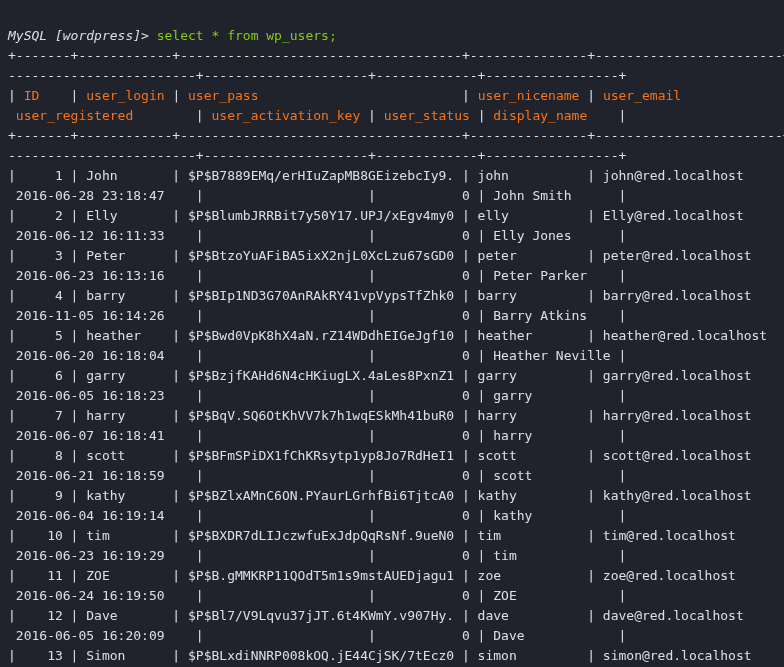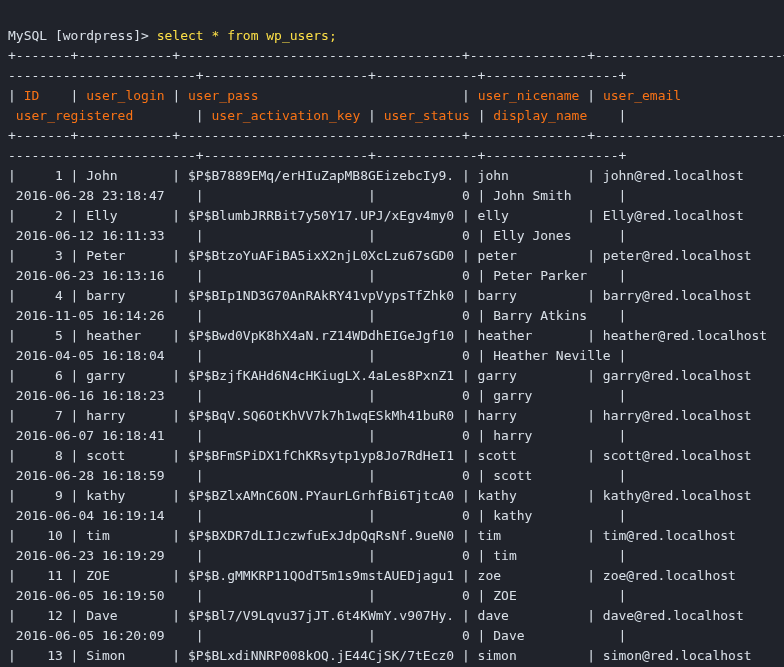--- a/index.html
+++ b/index.html
@@ -12,23 +12,23 @@
     line-height: 20px;
     width: 784px;
     height: 667px;
     overflow: hidden;
   }
   .terminal {
     padding: 6px 8px 6px 8px;
     white-space: pre;
     letter-spacing: 0px;
   }
-  .prompt-db { color: #d9e0e8; }
+  .prompt-db { color: #d9e0e8; font-style: italic; }
   .prompt-gt { color: #d9e0e8; }
-  .sql    { color: #fde047; }
+  .sql    { color: #84cc16; }
   .sep    { color: #d9e0e8; }
   .header { color: #f97316; }
   .val    { color: #d9e0e8; }
 </style>
 </head>
 <body>
 
 <div class="terminal">
 <span class="prompt-db">MySQL [wordpress]</span><span class="prompt-gt">&gt;</span> <span class="sql">select * from wp_users;</span>
 <span class="sep">+-------+------------+------------------------------------+---------------+------------------------+-+</span>
@@ -39,33 +39,33 @@
 <span class="sep">------------------------+---------------------+-------------+-----------------+</span>
 <div id="rows"><span class="val">|     1 | John       | $P$B7889EMq/erHIuZapMB8GEizebcIy9. | john          | john@red.localhost     | h</span>
 <span class="val"> 2016-06-28 23:18:47    |                     |           0 | John Smith      |</span>
 <span class="val">|     2 | Elly       | $P$BlumbJRRBit7y50Y17.UPJ/xEgv4my0 | elly          | Elly@red.localhost     | </span>
 <span class="val"> 2016-06-12 16:11:33    |                     |           0 | Elly Jones      |</span>
 <span class="val">|     3 | Peter      | $P$BtzoYuAFiBA5ixX2njL0XcLzu67sGD0 | peter         | peter@red.localhost    | </span>
 <span class="val"> 2016-06-23 16:13:16    |                     |           0 | Peter Parker    |</span>
 <span class="val">|     4 | barry      | $P$BIp1ND3G70AnRAkRY41vpVypsTfZhk0 | barry         | barry@red.localhost    | </span>
 <span class="val"> 2016-11-05 16:14:26    |                     |           0 | Barry Atkins    |</span>
 <span class="val">|     5 | heather    | $P$Bwd0VpK8hX4aN.rZ14WDdhEIGeJgf10 | heather       | heather@red.localhost  | </span>
-<span class="val"> 2016-04-05 16:18:04    |                     |           0 | Heather Neville |</span>
+<span class="val"> 2016-06-20 16:18:04    |                     |           0 | Heather Neville |</span>
 <span class="val">|     6 | garry      | $P$BzjfKAHd6N4cHKiugLX.4aLes8PxnZ1 | garry         | garry@red.localhost    | </span>
-<span class="val"> 2016-06-16 16:18:23    |                     |           0 | garry           |</span>
+<span class="val"> 2016-06-05 16:18:23    |                     |           0 | garry           |</span>
 <span class="val">|     7 | harry      | $P$BqV.SQ6OtKhVV7k7h1wqESkMh41buR0 | harry         | harry@red.localhost    | </span>
 <span class="val"> 2016-06-07 16:18:41    |                     |           0 | harry           |</span>
 <span class="val">|     8 | scott      | $P$BFmSPiDX1fChKRsytp1yp8Jo7RdHeI1 | scott         | scott@red.localhost    | </span>
-<span class="val"> 2016-06-28 16:18:59    |                     |           0 | scott           |</span>
+<span class="val"> 2016-06-21 16:18:59    |                     |           0 | scott           |</span>
 <span class="val">|     9 | kathy      | $P$BZlxAMnC6ON.PYaurLGrhfBi6TjtcA0 | kathy         | kathy@red.localhost    | </span>
 <span class="val"> 2016-06-04 16:19:14    |                     |           0 | kathy           |</span>
 <span class="val">|    10 | tim        | $P$BXDR7dLIJczwfuExJdpQqRsNf.9ueN0 | tim           | tim@red.localhost      | </span>
 <span class="val"> 2016-06-23 16:19:29    |                     |           0 | tim             |</span>
 <span class="val">|    11 | ZOE        | $P$B.gMMKRP11QOdT5m1s9mstAUEDjagu1 | zoe           | zoe@red.localhost      | </span>
-<span class="val"> 2016-06-05 16:19:50    |                     |           0 | ZOE             |</span>
+<span class="val"> 2016-06-24 16:19:50    |                     |           0 | ZOE             |</span>
 <span class="val">|    12 | Dave       | $P$Bl7/V9Lqvu37jJT.6t4KWmY.v907Hy. | dave          | dave@red.localhost     | </span>
 <span class="val"> 2016-06-05 16:20:09    |                     |           0 | Dave            |</span>
 <span class="val">|    13 | Simon      | $P$BLxdiNNRP008kOQ.jE44CjSK/7tEcz0 | simon         | simon@red.localhost    | </span>
 
 
 
 
 
 
 

